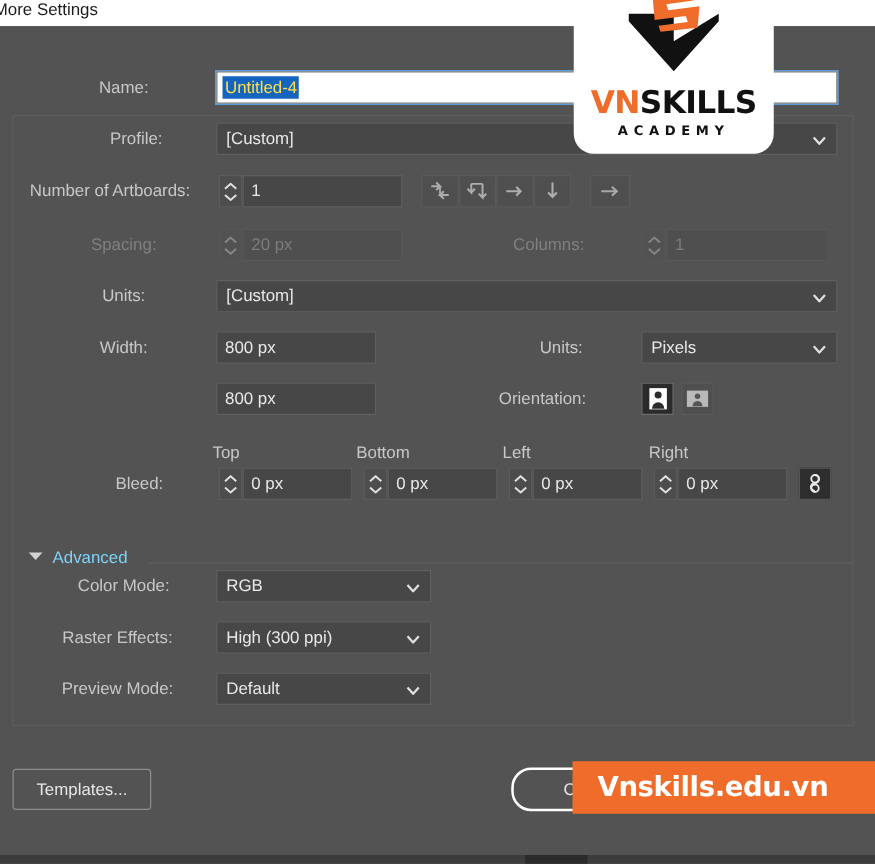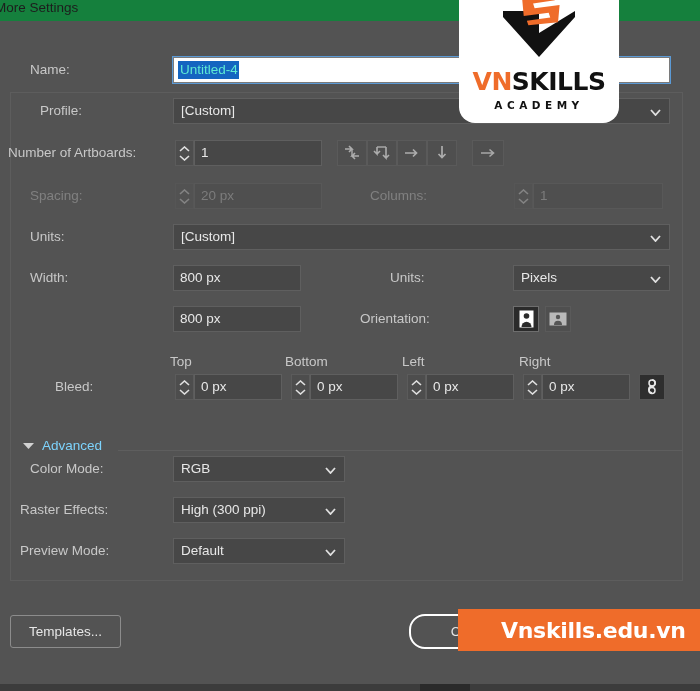--- a/index.html
+++ b/index.html
@@ -6,41 +6,41 @@
   html, body {
     width: 700px; height: 691px;
     font-family: "Liberation Sans", sans-serif;
     overflow: hidden;
   }
   body { background: #535353; position: relative; }
 
   
   .topstrip {
     position: absolute; left: 0; top: 0; width: 700px; height: 21px;
-    background: #15803d;
+    background: #ffffff;
   }
   .topstrip .more-settings {
     position: absolute; left: -5px; top: 0px;
     font-size: 13.5px; color: #1d1d1d; white-space: nowrap;
     font-family: "Liberation Sans", sans-serif;
   }
 
   
   .dialog {
     position: absolute; left: 0; top: 21px; width: 700px; height: 670px;
     background: #535353;
   }
 
   
   .panel {
     position: absolute; left: 10px; top: 71px; width: 673px; height: 489px;
     border: 1px solid #5d5d5d; background: #535353;
   }
   .lbl {
-    position: absolute; text-align: left;
+    position: absolute; text-align: center;
     font-size: 13.5px; color: #c8c8c8; line-height: 26px;
     white-space: nowrap;
   }
   .lbl.dim { color: #808080; }
   .toplbl {
     position: absolute; font-size: 13.5px; color: #c8c8c8;
     white-space: nowrap;
   }
 
   
@@ -53,21 +53,21 @@
   .field.dim { color: #7c7c7c; background: #4f4f4f; border-color: #585858; }
 
   
   .namefield {
     position: absolute; height: 26px; background: #ffffff;
     border: 1px solid #7a7a7a; outline: 1px solid #5b9ad6;
     padding-left: 4px; line-height: 24px; font-size: 13.5px;
     overflow: hidden; white-space: nowrap;
   }
   .namefield .sel {
-    background: #1565c0; color: #5eead4; padding: 1px 1px 2px 2px;
+    background: #1565c0; color: #fde047; padding: 1px 1px 2px 2px;
   }
 
   
   .dd {
     position: absolute; height: 26px; background: #474747;
     border: 1px solid #5f5f5f; color: #e8e8e8;
     font-size: 13.5px; line-height: 24px; padding-left: 7px;
     white-space: nowrap; overflow: hidden;
   }
   .chev {
@@ -147,21 +147,21 @@
   .logo .wordmark .skills { color: #111111; }
   .logo .sub {
     font-size: 10.5px; font-weight: bold; letter-spacing: 4.5px;
     color: #111111; margin-top: 5px;
     font-family: "DejaVu Sans", sans-serif;
   }
 
   .banner {
     position: absolute; left: 458px; top: 609px;
     width: 242px; height: 42px; background: #ef6c2a;
-    display: flex; align-items: center; padding-left: 43px;
+    display: flex; align-items: center; padding-left: 20px;
   }
   .banner .txt {
     color: #ffffff; font-size: 22px; font-weight: bold;
     font-family: "DejaVu Sans", sans-serif; letter-spacing: -0.3px;
   }
 
   
   .bottombar {
     position: absolute; left: 0; top: 684px; width: 700px; height: 7px;
     background: #3c3c3c;

